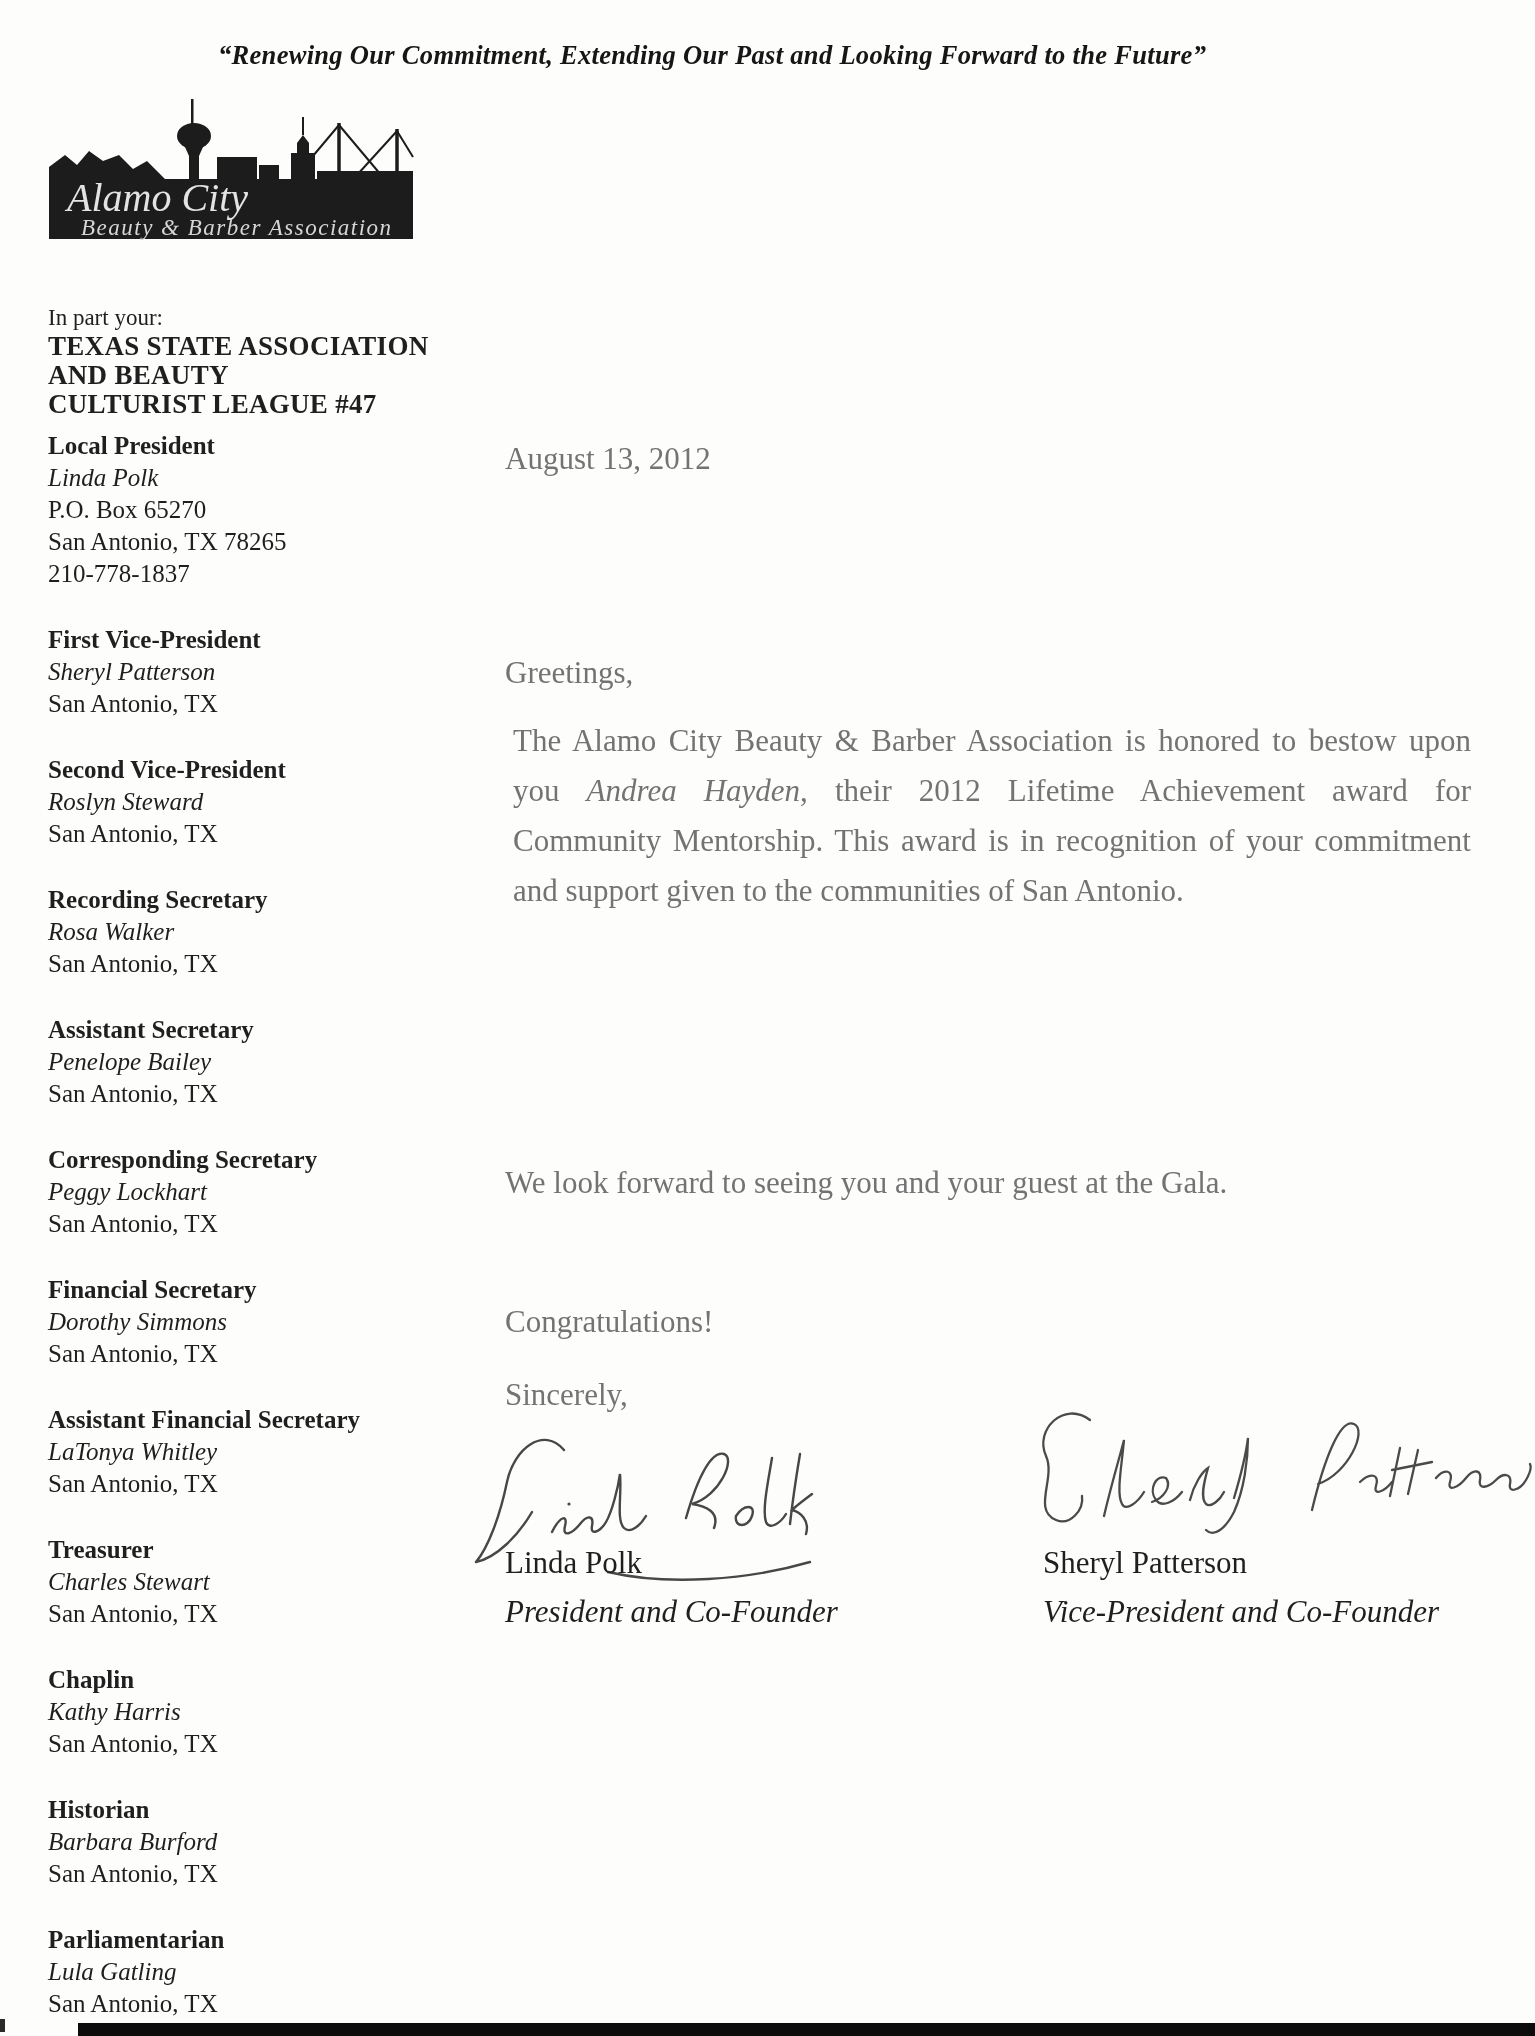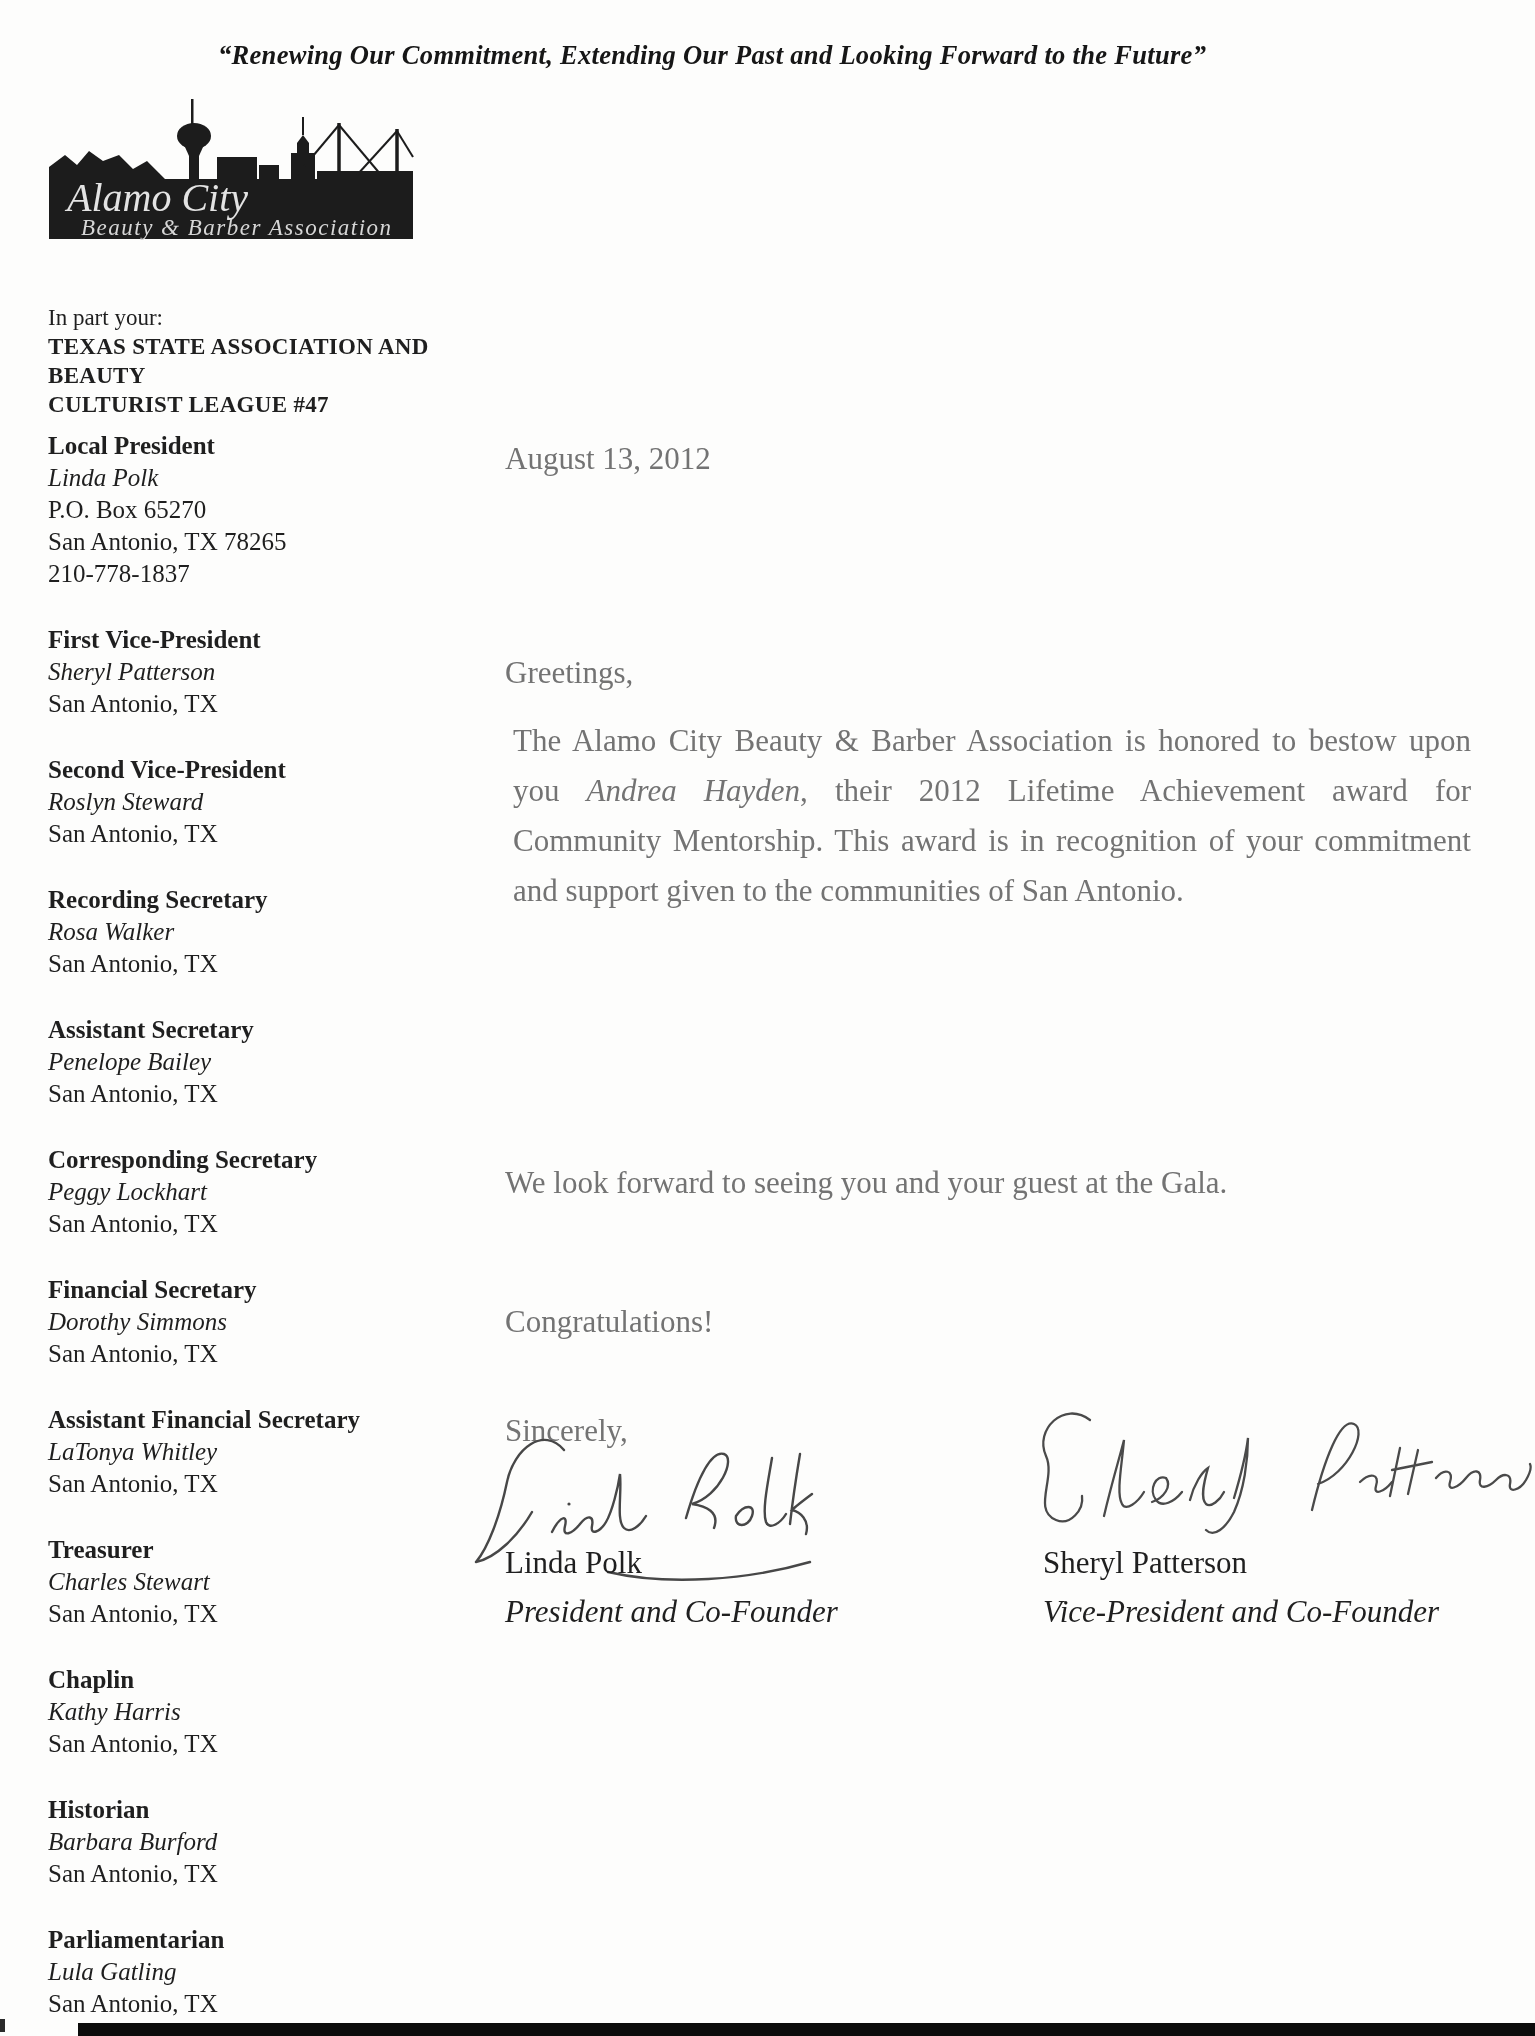--- a/index.html
+++ b/index.html
@@ -10,37 +10,37 @@
   }
   
   .quote {
     position:absolute; left:218px; top:40px; width:1100px;
     font-size:26.5px; font-weight:bold; font-style:italic;
     letter-spacing:0.3px; color:#161616;
   }
   .logo { position:absolute; left:45px; top:95px; width:372px; height:150px; }
   .affil { position:absolute; left:48px; top:303px; width:440px; line-height:29px; }
   .affil-intro { font-size:23px; }
-  .affil-org { font-size:23px; font-weight:bold; letter-spacing:0.3px; }
+  .affil-org { font-size:27px; font-weight:bold; letter-spacing:0.3px; }
   
   .officers { position:absolute; left:48px; top:430px; width:440px; }
   .officer-group { margin-bottom:34px; }
   .officer-title { font-size:25px; font-weight:bold; line-height:32px; white-space:nowrap; }
   .officer-name  { font-size:25px; font-style:italic; line-height:32px; white-space:nowrap; }
   .officer-line  { font-size:25px; line-height:32px; white-space:nowrap; }
   
   .letter-block { position:absolute; left:505px; width:958px; font-size:31px; line-height:50px; color:#737373; }
   .justified { text-align:justify; text-align-last:left;margin-left:8px; }
   .date { top:434px; }
   .salutation { top:648px; }
   .para1 { top:716px; }
   .para2 { top:984px; }
   .para3 { top:1158px; }
   .congrats { top:1297px; }
-  .closing { top:1370px;margin-top:36px; }
+  .closing { top:1370px; }
   .recipient { font-style:italic; }
   .sig { position:absolute; }
   .sig-linda  { left:468px;  top:1420px; width:390px; height:175px; }
   .sig-sheryl { left:1012px; top:1398px; width:522px; height:150px; }
   .signer { position:absolute; top:1538px; font-size:31px; line-height:49px; }
   .signer-left  { left:505px; }
   .signer-right { left:1043px; }
   .signer-title { font-style:italic; }
   
   .bottom-bar { position:absolute; left:78px; top:2023px; width:1457px; height:13px; background:#0c0c0c; }

